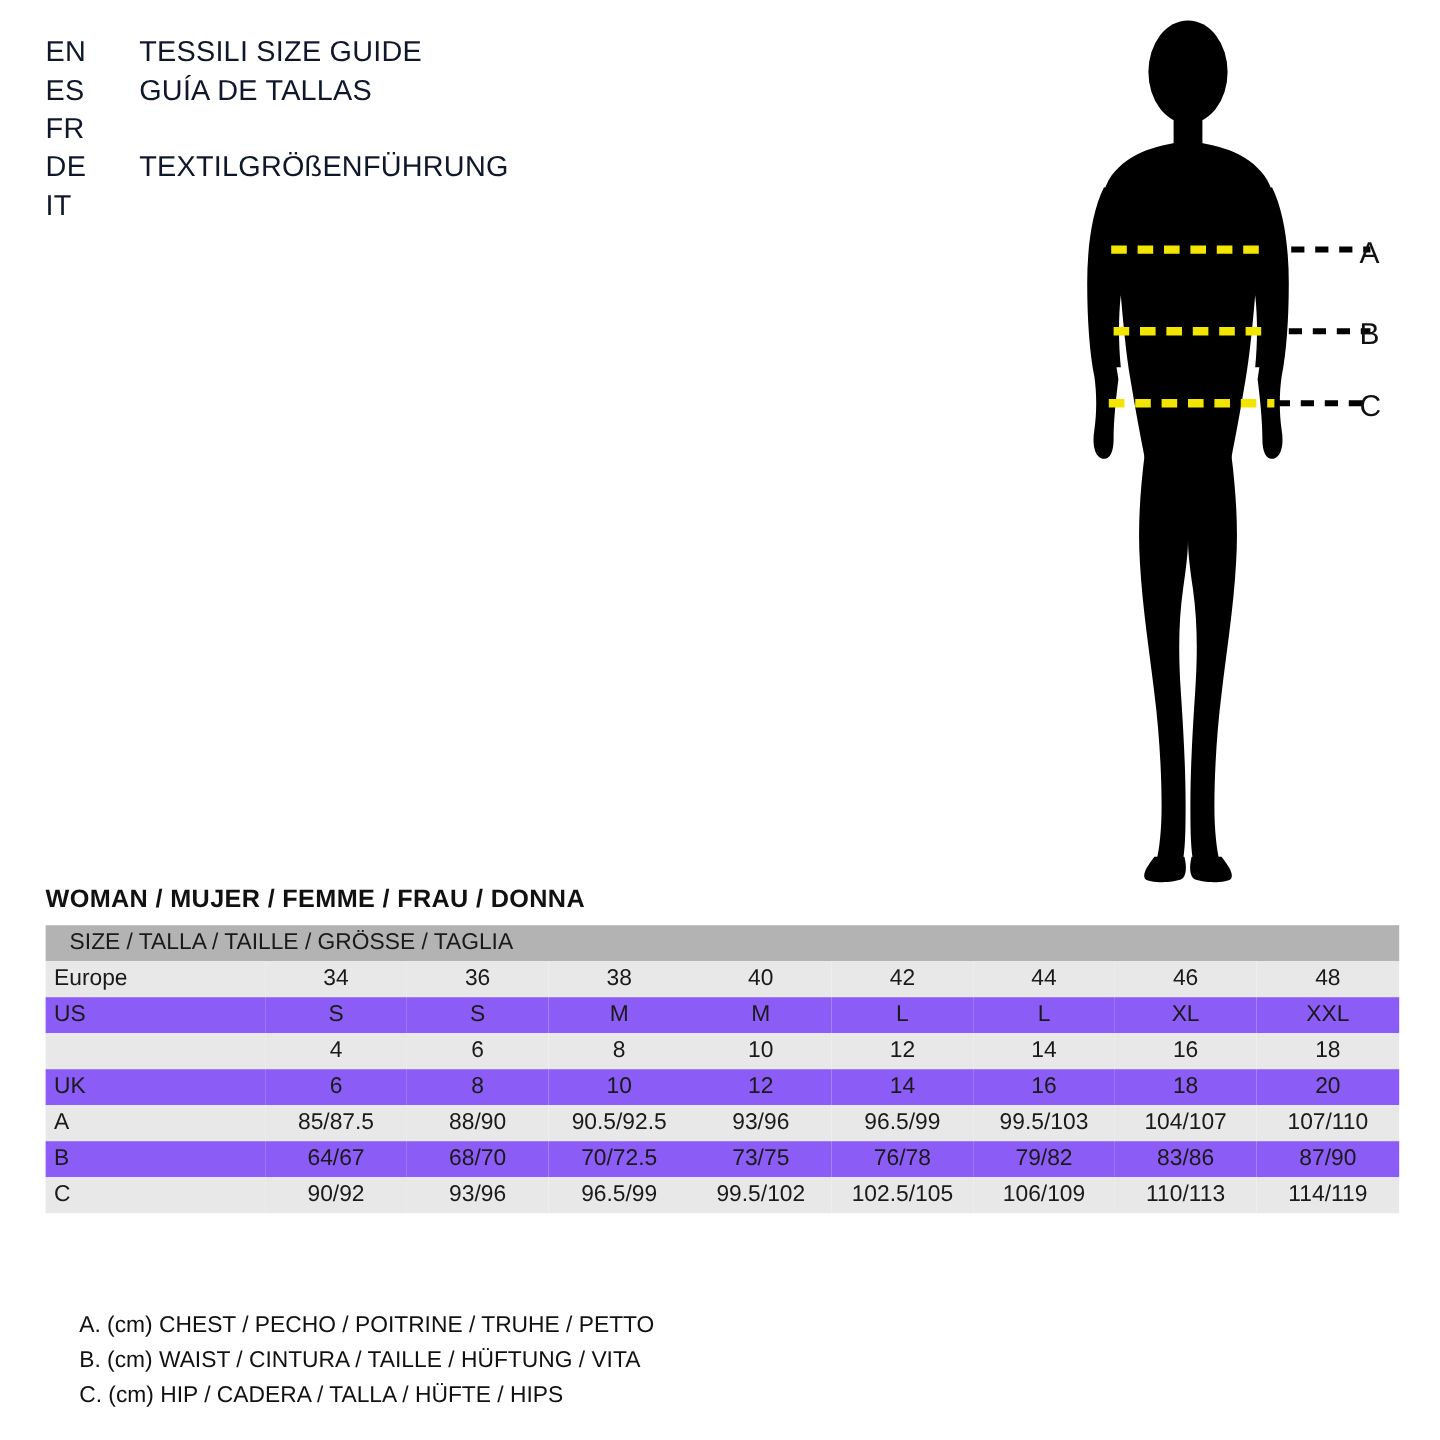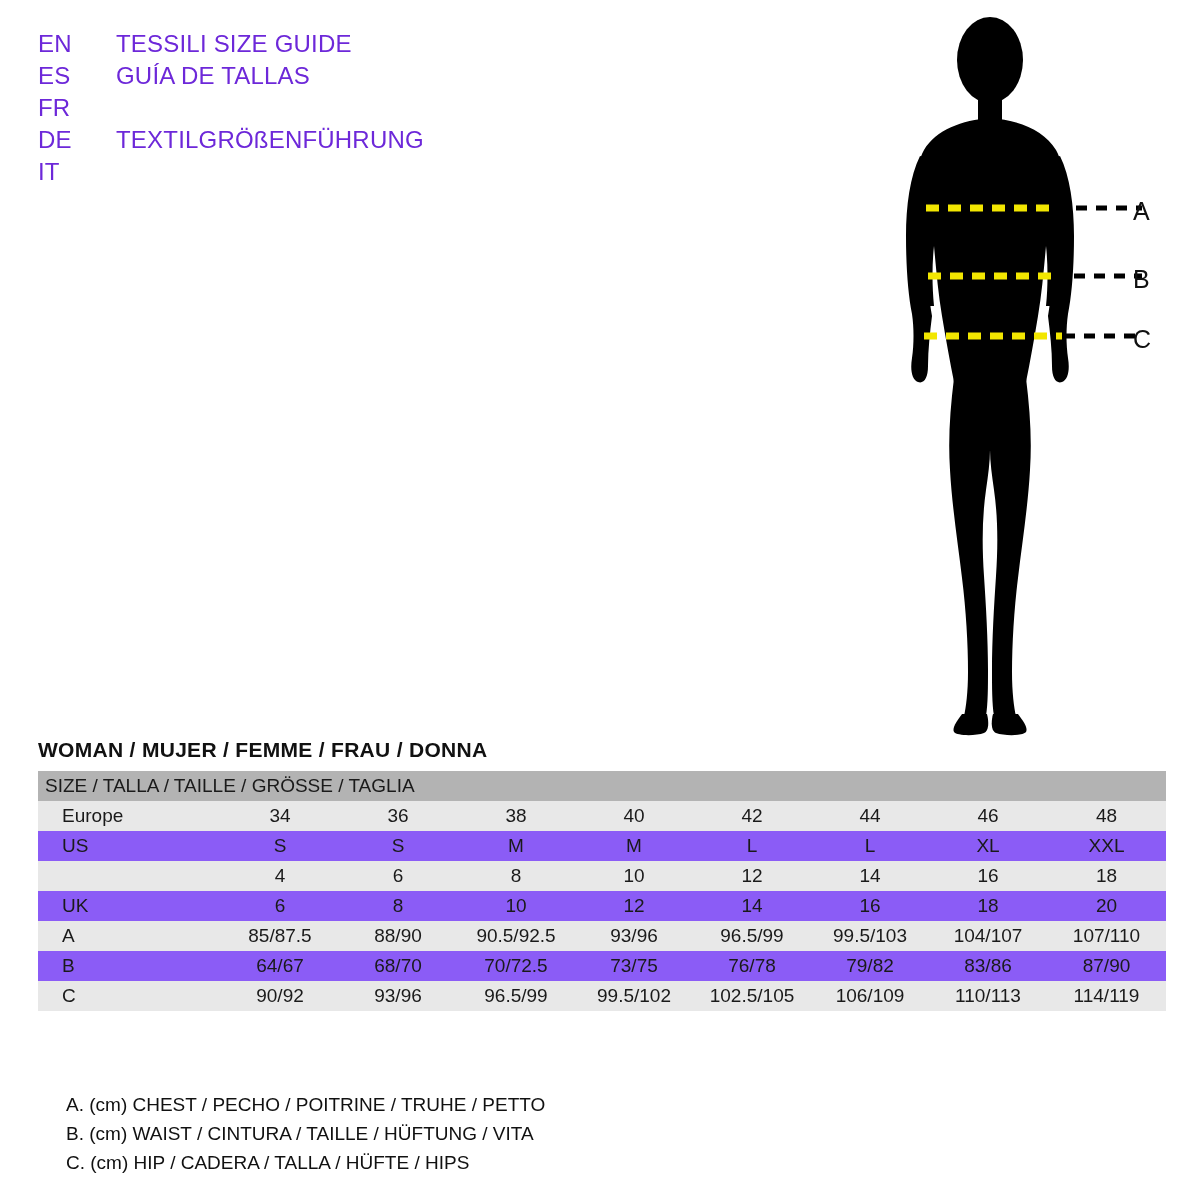--- a/index.html
+++ b/index.html
@@ -22,21 +22,21 @@
     left: 38px;
     top: 30px;
     width: 620px;
   }
   .lang-row {
     display: flex;
     align-items: baseline;
     height: 32px;
     font-size: 24px;
     letter-spacing: .2px;
-    color: #6d28d9;
+    color: #0f172a;
   }
   .lang-code {
     width: 78px;
     flex: 0 0 78px;
     font-weight: 400;
   }
   .lang-text {
     font-weight: 400;
     white-space: nowrap;
   }
@@ -82,28 +82,28 @@
     padding: 0;
     height: 30px;
     text-align: center;
     font-weight: 400;
     color: #1a1a1a;
     vertical-align: middle;
   }
   thead th {
     background: #b3b3b3;
     text-align: left;
-    padding-left: 7px;
+    padding-left: 20px;
     font-weight: 400;
     font-size: 19px;
     height: 30px;
   }
   .rowlabel {
     text-align: left;
-    padding-left: 24px;
+    padding-left: 7px;
     width: 183px;
   }
   tbody tr.odd { background: #e8e8e8; }
   tbody tr.even { background: #8b5cf6; }
 
   
   #notes {
     position: absolute;
     left: 38px;
     top: 1090px;

